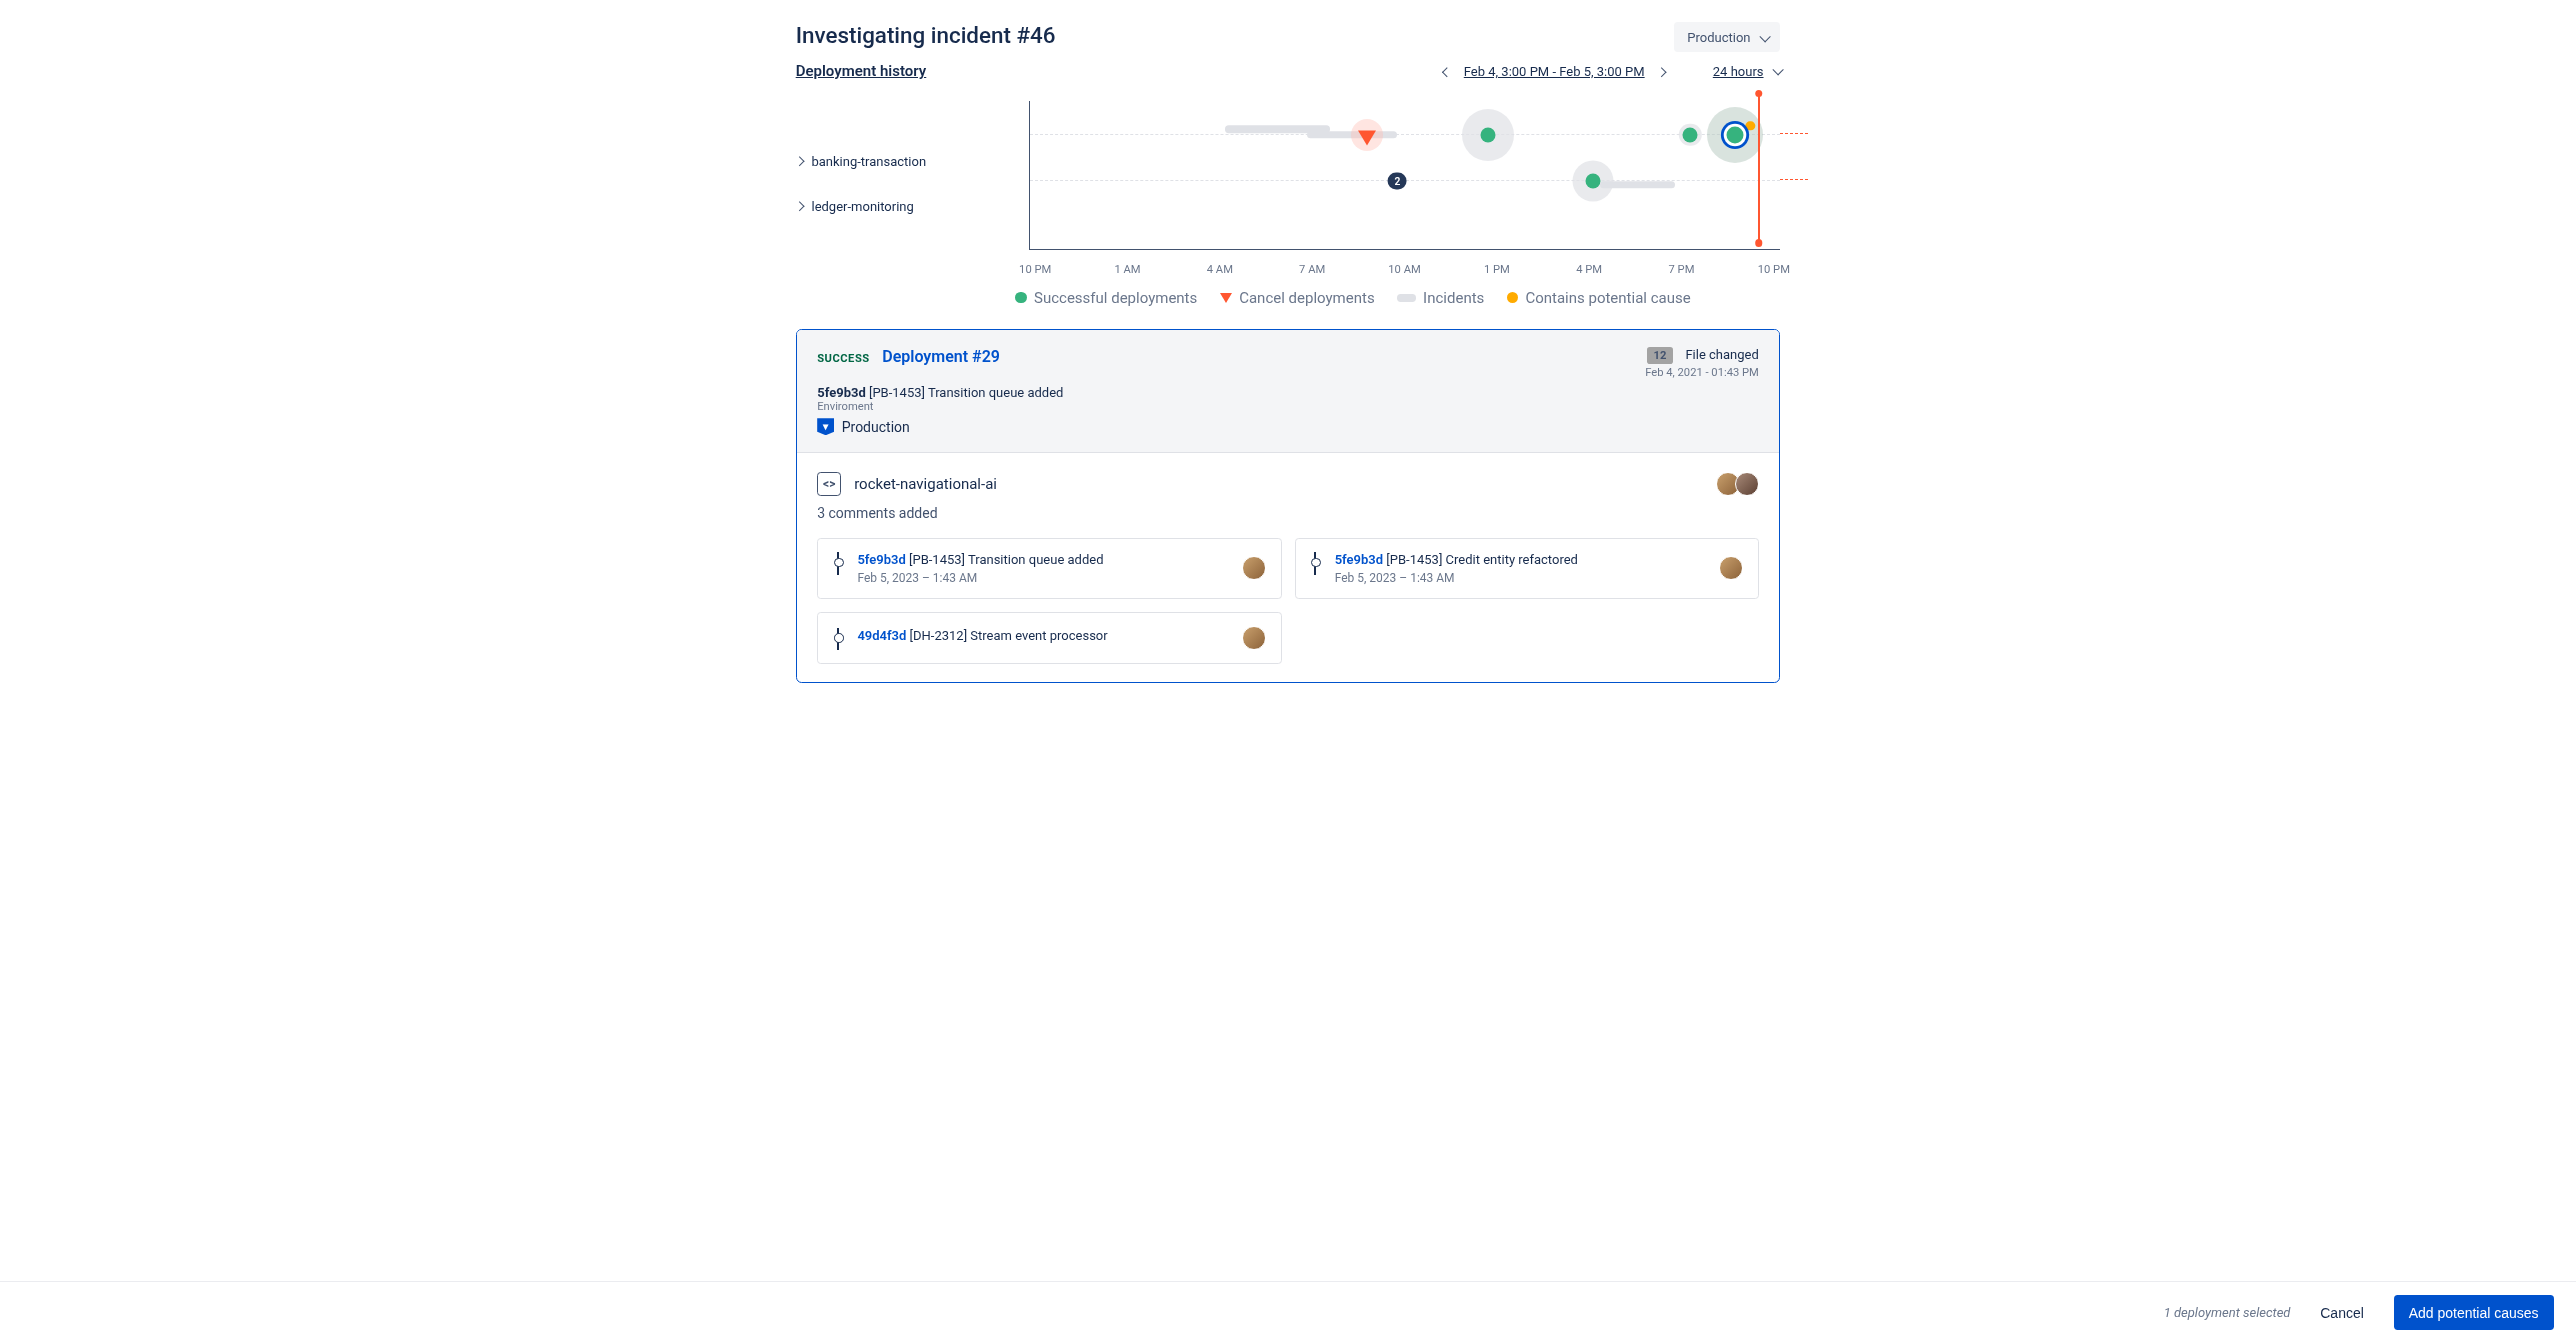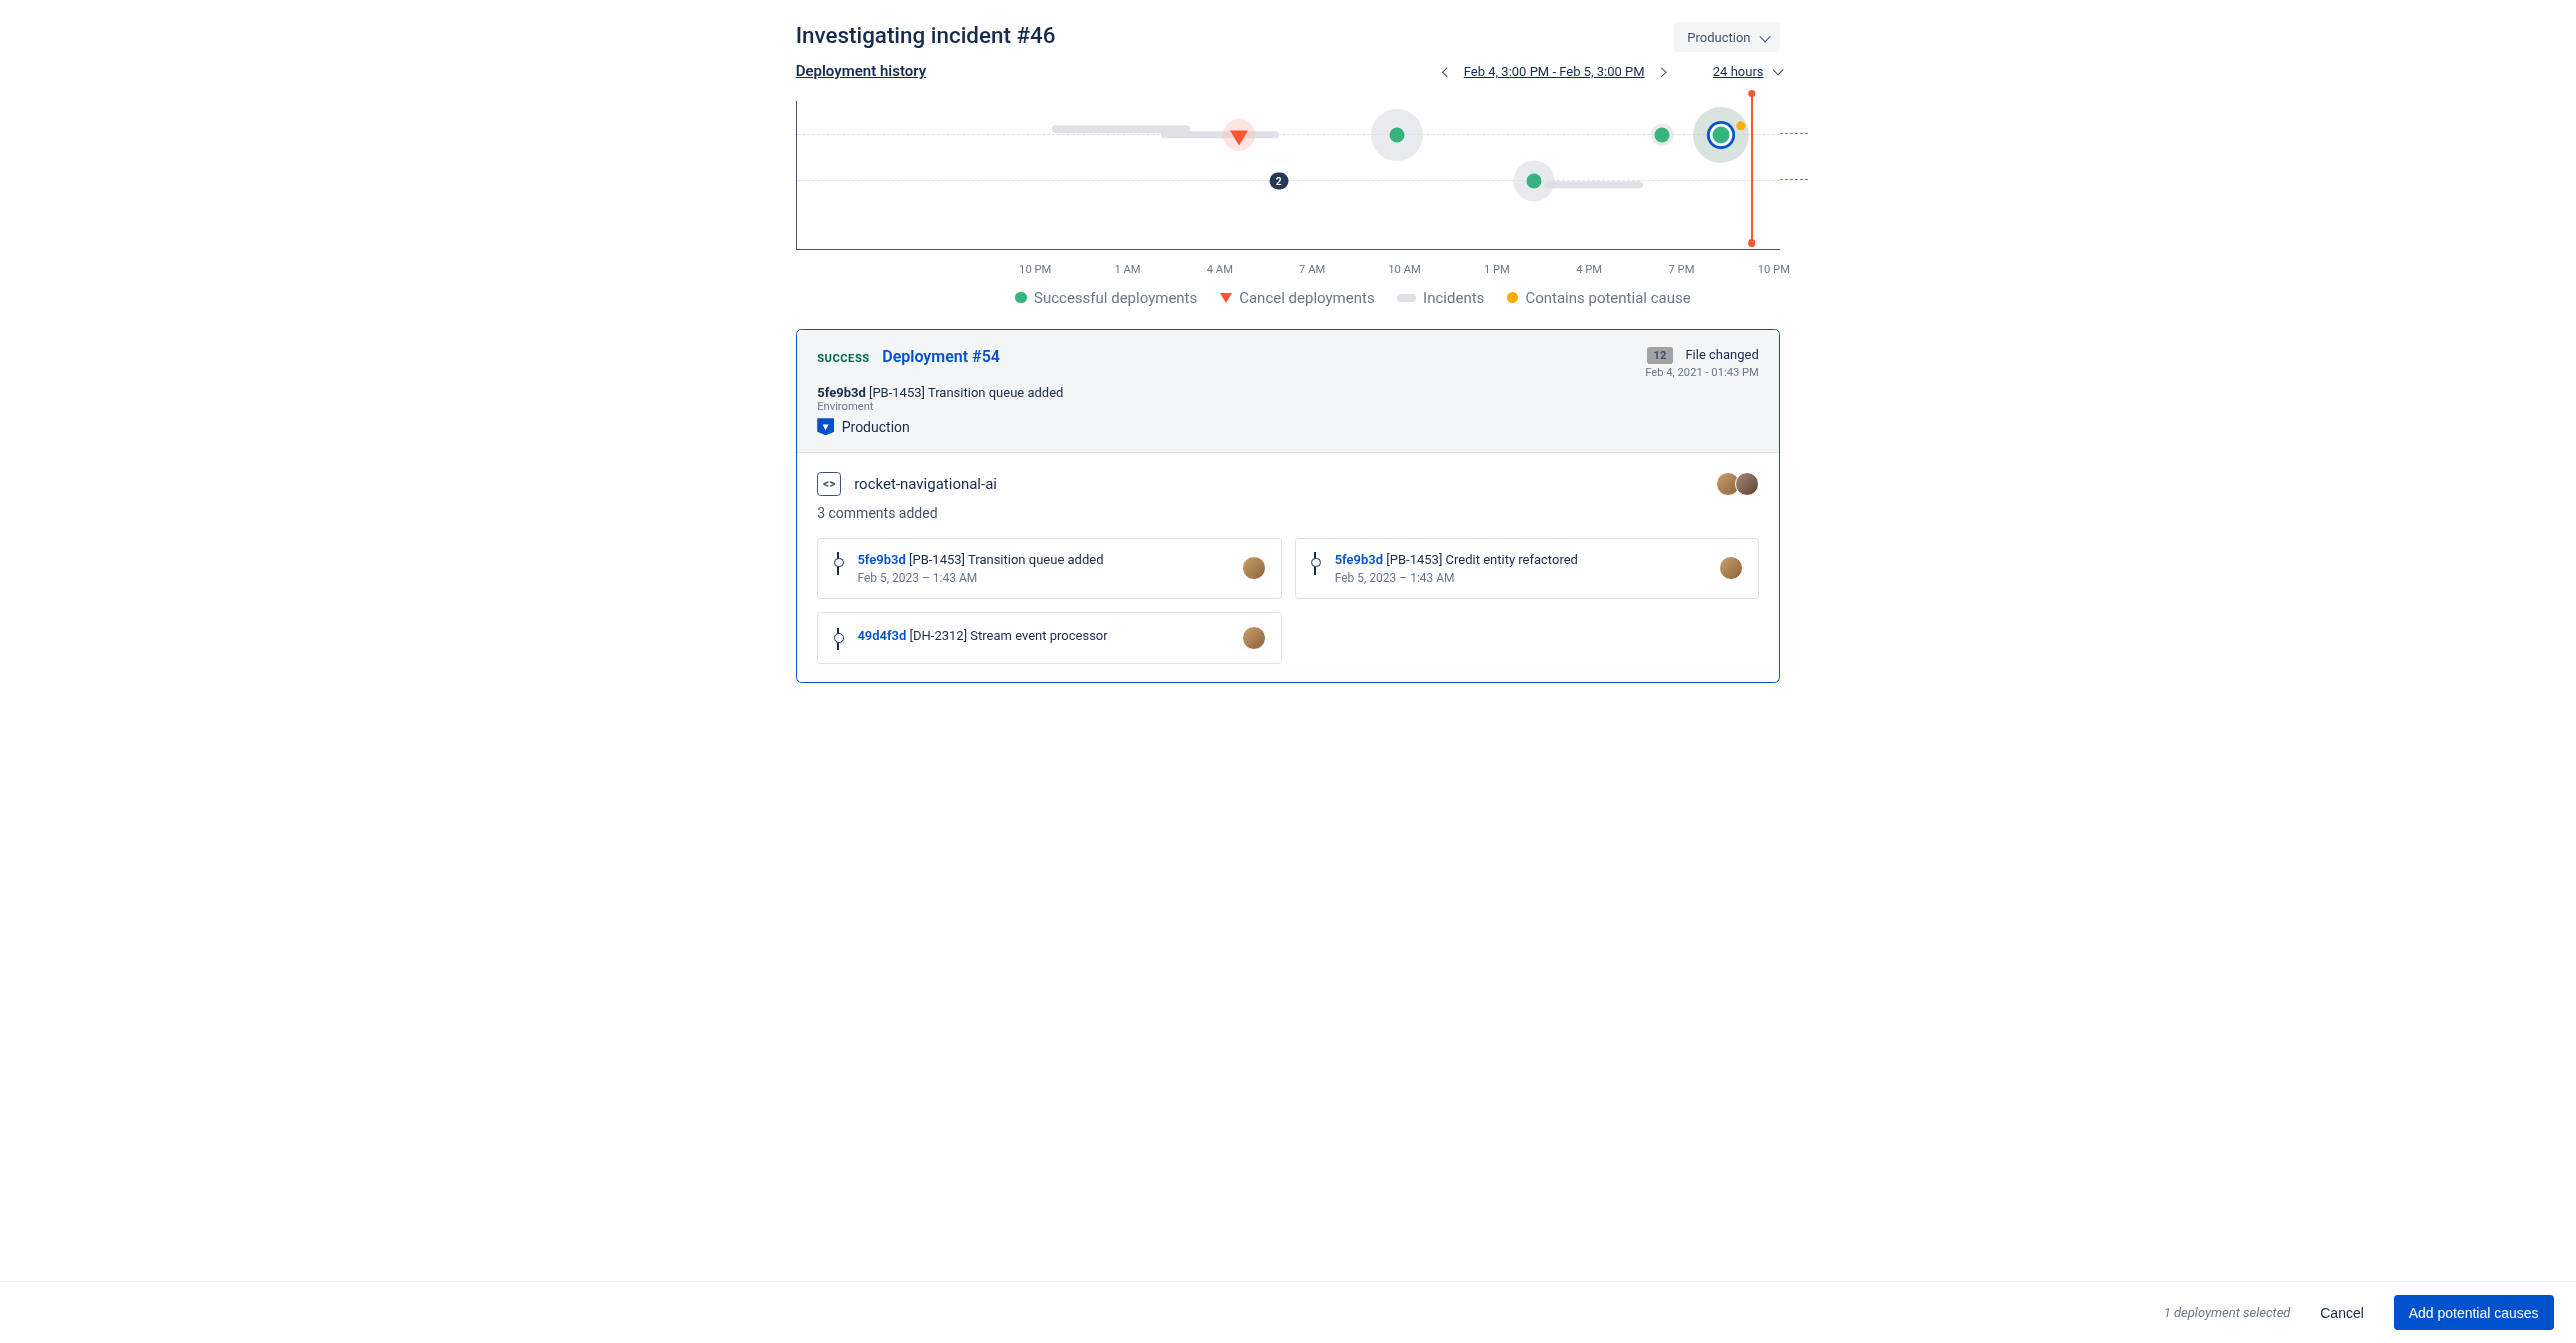--- a/index.html
+++ b/index.html
@@ -438,20 +438,30 @@
         <span class="chev"><span class="chevron-right-sm"></span></span>
       </div>
       <div class="period-select">
         <span>24 hours</span>
         <span class="chevron-down"></span>
       </div>
     </div>
   </div>
 
   <div class="timeline-wrap">
+    <div class="timeline-labels">
+      <div class="lane-label">
+        <span class="chevron-right-sm"></span>
+        <span>banking-transaction</span>
+      </div>
+      <div class="lane-label">
+        <span class="chevron-right-sm"></span>
+        <span>ledger-monitoring</span>
+      </div>
+    </div>
     <div class="timeline-chart">
 
       <div class="lane lane1">
         <div class="extension-right"></div>
         <div class="bar-incident" style="left:26%; width:14%; top:-5.6px;"></div>
         <div class="bar-incident" style="left:37%; width:12%;"></div>
         <div class="halo" style="left:45%; top:0; width:32px; height:32px; background:rgba(255,190,180,0.4);"></div>
         <div class="mark dot-failed" style="left:45%; top:0;"></div>
         <div class="halo" style="left:61%; top:0; width:52px; height:52px;"></div>
         <div class="mark dot-success" style="left:61%; top:0;"></div>
@@ -502,21 +512,21 @@
         <span class="legend-dot" style="background:#FFAB00;"></span>
         <span>Contains potential cause</span>
       </div>
   </div>
 
   <div class="panel">
     <div class="panel-top">
       <div class="panel-top-row1">
         <div>
           <span class="status-pill">SUCCESS</span>
-          <a href="#" class="deploy-link">Deployment #54</a>
+          <a href="#" class="deploy-link">Deployment #29</a>
         </div>
         <div class="file-changed">
           <div>
             <span class="count-badge">12</span>
             <span>File changed</span>
           </div>
           <div style="color:#6B778C; font-size:11.2px; margin-top:3.7px;">Feb 4, 2021 - 01:43 PM</div>
         </div>
       </div>
       <div class="commit-line">

